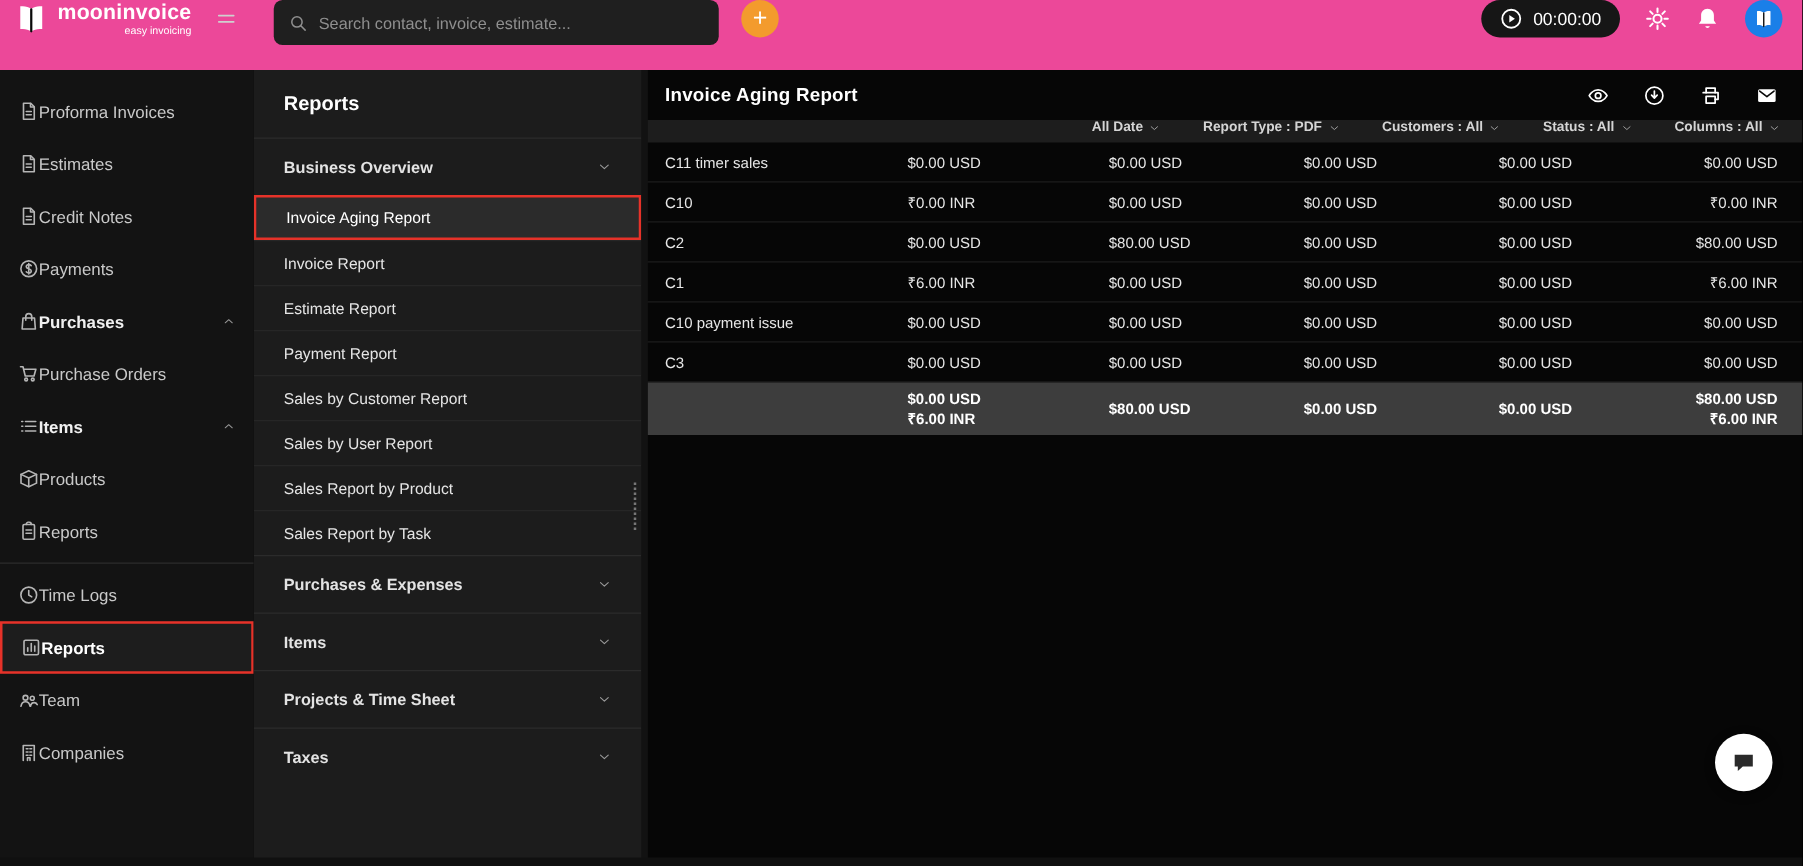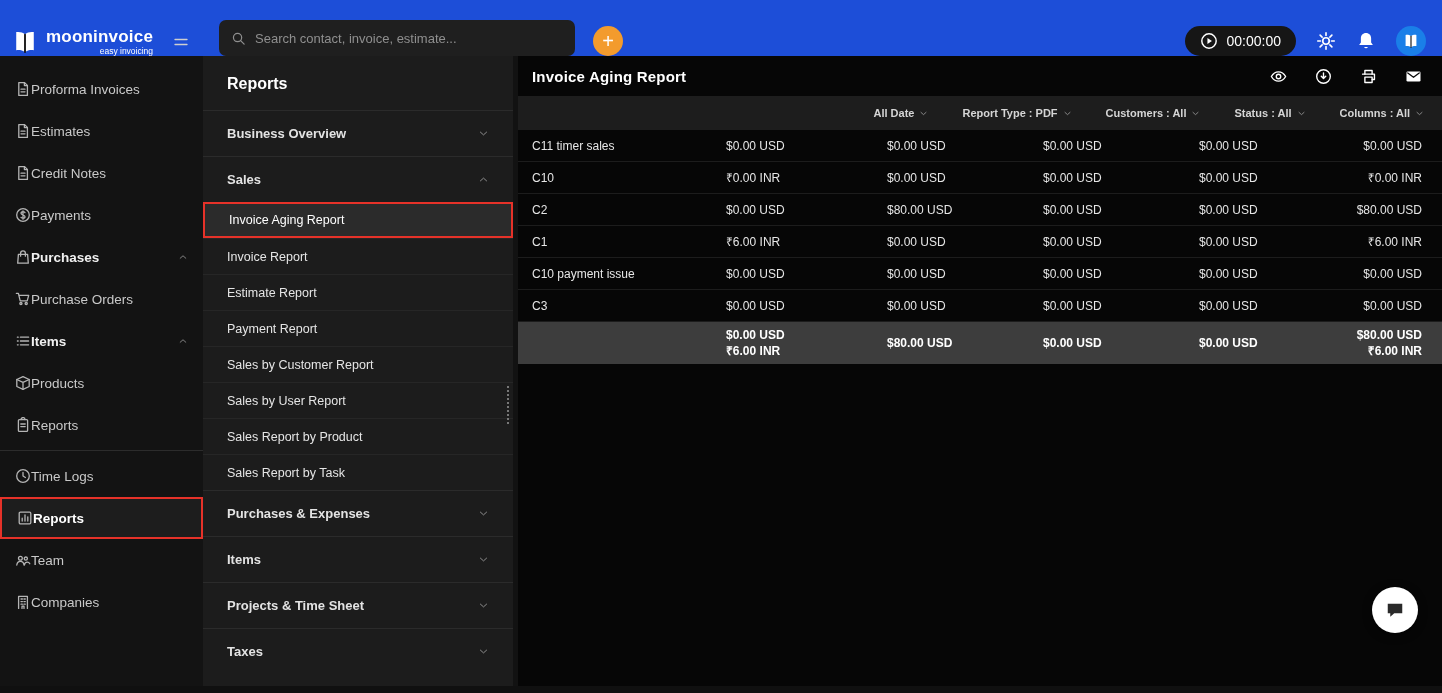--- a/index.html
+++ b/index.html
@@ -4,21 +4,21 @@
 <style>
   :root{
     --orange:#f39b2d; --red:#e63229; --blue:#1a7fe8; --totals-bg:#3d3d3d;
   }
   *{margin:0;padding:0;box-sizing:border-box;}
   html,body{width:1442px;height:693px;overflow:hidden;background:#000;
     font-family:"Liberation Sans", sans-serif;}
   .app{position:relative;width:1442px;height:693px;background:#000;}
 
   
-  .topbar{height:56px;display:flex;align-items:flex-end;background:#1d4ed8;position:relative;z-index:3;}
+  .topbar{height:56px;display:flex;align-items:flex-start;background:#ec4899;position:relative;z-index:3;}
   .brand-zone{width:203px;min-width:203px;display:flex;align-items:center;justify-content:space-between;padding:0 14px 0 12px;}
   .brand{display:flex;align-items:center;gap:8px;cursor:pointer;}
   .brand-text{display:flex;flex-direction:column;align-items:flex-end;}
   .brand-name{color:#fff;font-weight:700;font-size:17px;letter-spacing:.2px;}
   .brand-tag{color:#fff;font-size:8.5px;margin-top:-1px;}
   .burger{color:#cfcfcf;cursor:pointer;}
   .search{margin-left:16px;width:356px;height:36px;background:#1f1f1f;border-radius:7px;
     display:flex;align-items:center;gap:9px;padding:0 12px;color:#8f8f8f;}
   .search-input{flex:1;background:transparent;border:none;outline:none;color:#cfcfcf;font-size:13px;
     font-family:"Liberation Sans", sans-serif;}
@@ -56,21 +56,21 @@
     border-top:1px solid #262626;cursor:pointer;}
   .panel-item.active{border:2px solid var(--red);background:#2b2b2b;color:#fff;}
   .grip{position:absolute;right:1px;top:330px;height:38px;width:5px;border-left:2px dotted #777;}
 
   
   .main{flex:1;display:flex;flex-direction:column;background:#060606;}
   .main-header{height:40px;display:flex;align-items:center;padding:0 20px 0 14px;}
   .page-title{color:#fff;font-size:15px;font-weight:700;letter-spacing:.2px;}
   .actions{margin-left:auto;display:flex;align-items:center;gap:28px;color:#fff;}
   .actions .icon{cursor:pointer;}
-  .filter-bar{height:34px;background:#1d1d1d;display:flex;align-items:center;justify-content:flex-end;
+  .filter-bar{height:18px;background:#1d1d1d;display:flex;align-items:flex-start;justify-content:flex-end;
     gap:34px;padding:0 18px;}
   .filter{display:flex;align-items:center;gap:5px;color:#d5d5d5;font-size:11px;font-weight:700;cursor:pointer;}
   .filter .icon{color:#aaa;}
 
   .thead,.trow{display:grid;grid-template-columns:190px 145px 140px 140px 140px 1fr;align-items:center;}
   .thead{height:34px;border-bottom:1px solid #222;}
   .thead .cell{color:#fff;font-weight:700;font-size:12px;}
   .trow{height:32px;border-bottom:1px solid #1c1c1c;gap:16px;}
   .trow .cell{color:#e6e6e6;font-size:12px;}
   .cell{padding-left:2px;}
@@ -303,28 +303,20 @@
       <div class="panel-title">Reports</div>
       <div>
           <div class="panel-section">
             <span>Business Overview</span>
             <span class="icon i11">
               <svg viewBox="0 0 16 16" fill="none" stroke="currentColor" stroke-width="1.3" stroke-linecap="round" stroke-linejoin="round">
                 <path d="M3.5 6l4.5 4 4.5-4"></path>
               </svg>
             </span>
           </div>
-          <div class="panel-section">
-            <span>Sales</span>
-            <span class="icon i11">
-              <svg viewBox="0 0 16 16" fill="none" stroke="currentColor" stroke-width="1.3" stroke-linecap="round" stroke-linejoin="round">
-                <path d="M3.5 10L8 6l4.5 4"></path>
-              </svg>
-            </span>
-          </div>
           <div class="panel-item active">Invoice Aging Report</div>
           <div class="panel-item">Invoice Report</div>
           <div class="panel-item">Estimate Report</div>
           <div class="panel-item">Payment Report</div>
           <div class="panel-item">Sales by Customer Report</div>
           <div class="panel-item">Sales by User Report</div>
           <div class="panel-item">Sales Report by Product</div>
           <div class="panel-item">Sales Report by Task</div>
           <div class="panel-section">
             <span>Purchases &amp; Expenses</span>

